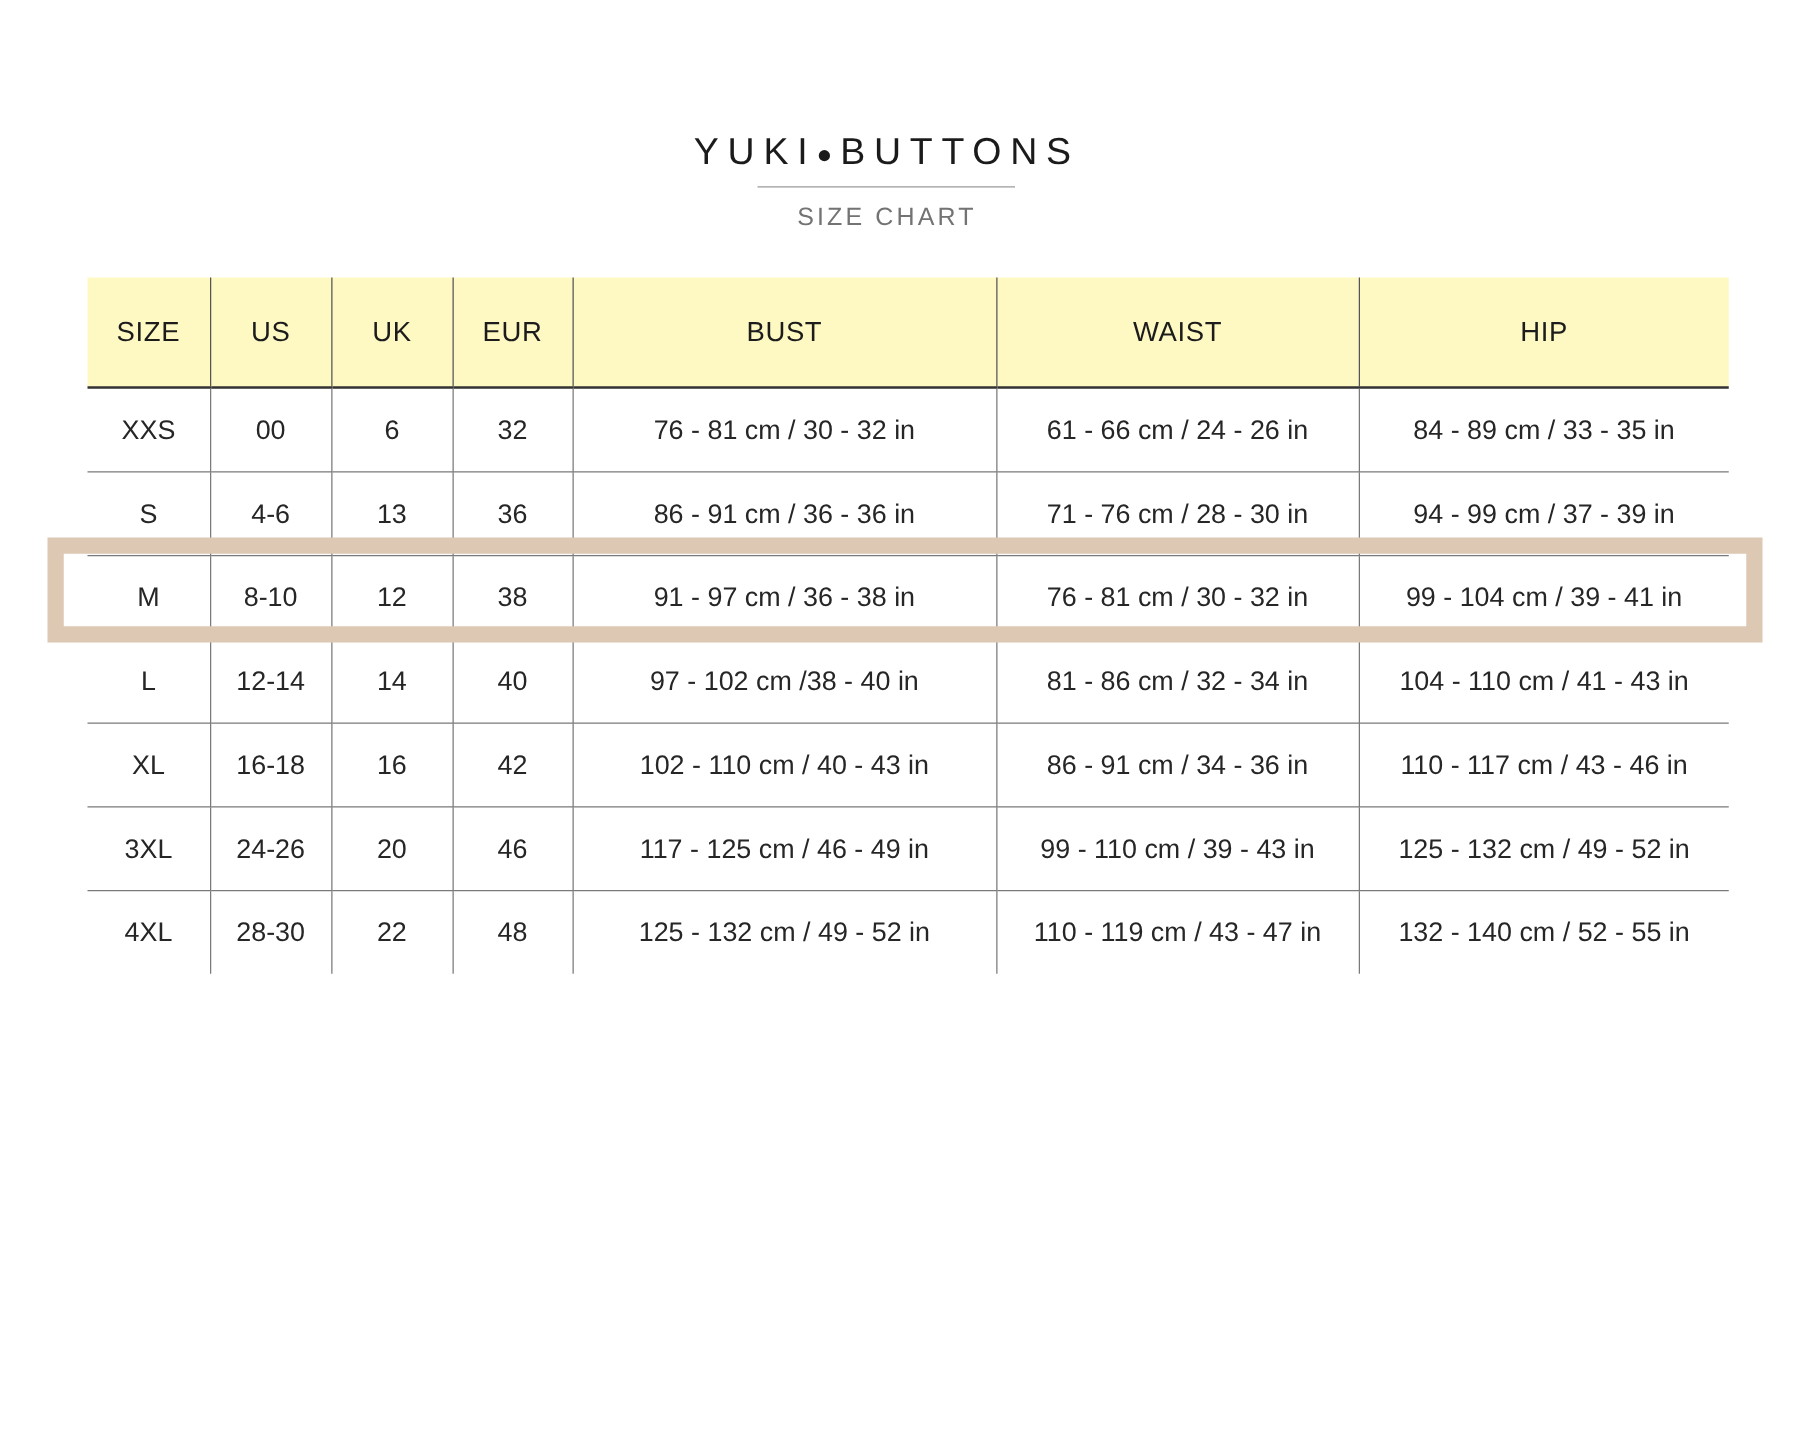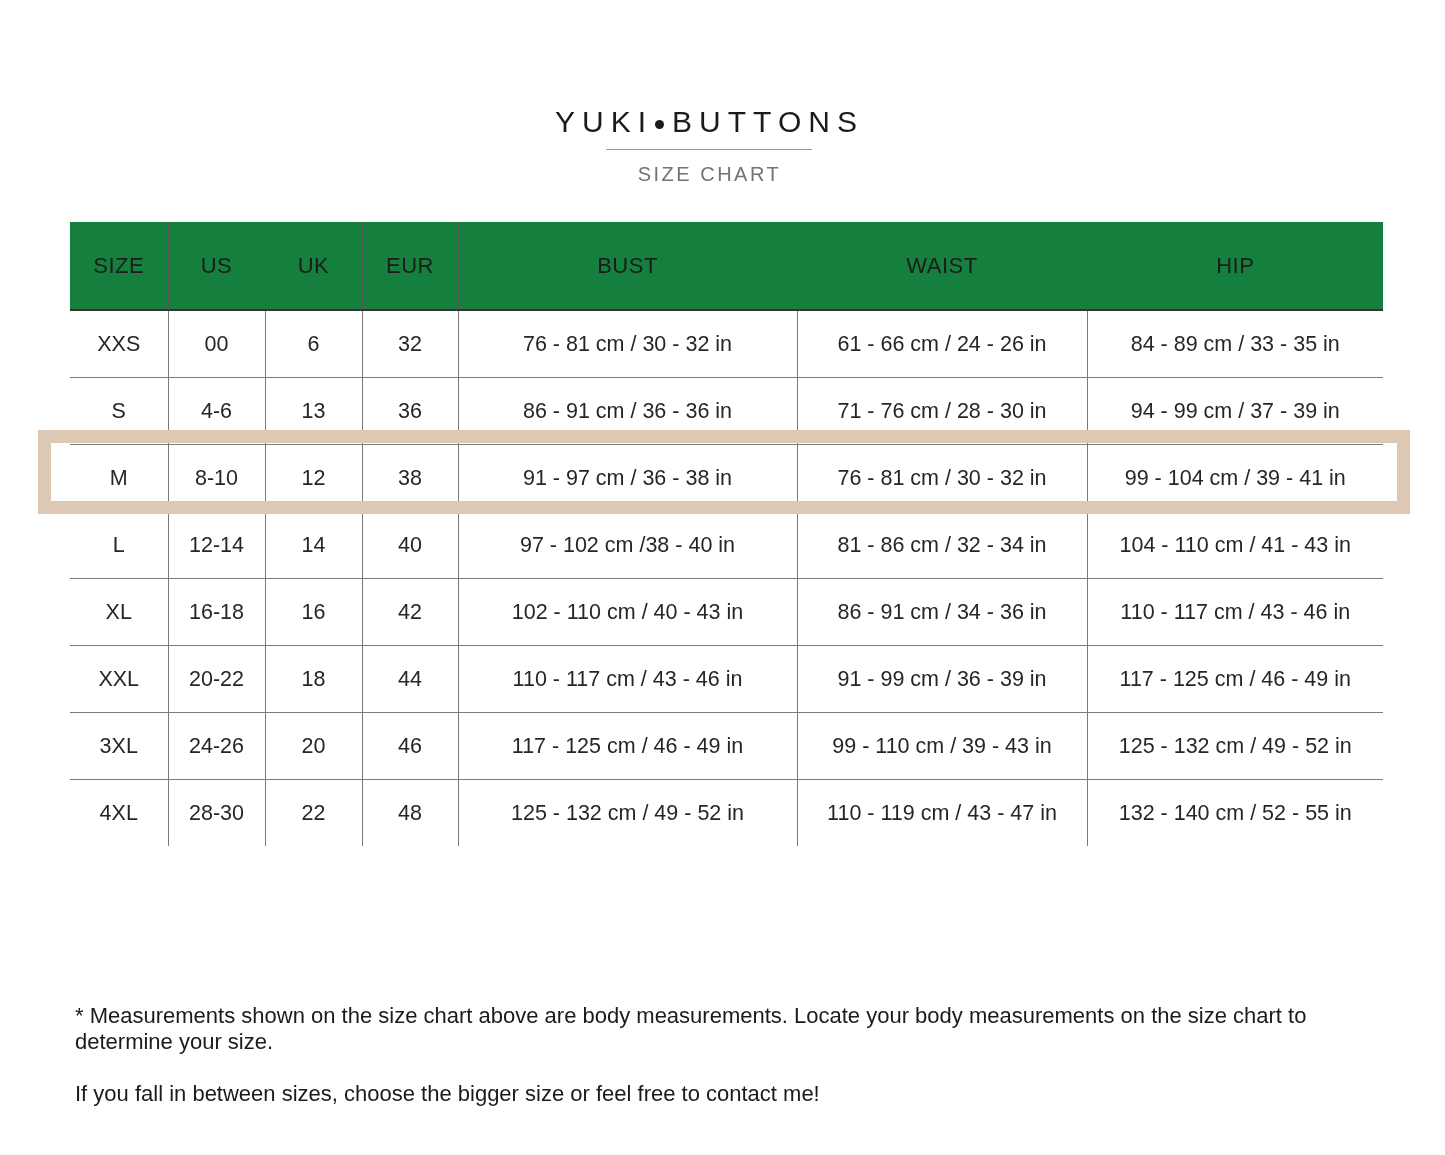--- a/index.html
+++ b/index.html
@@ -60,21 +60,21 @@
   .size-table {
     position: absolute;
     left: 70px;
     top: 222px;
     width: 1313px;
     border-collapse: collapse;
     table-layout: fixed;
   }
   .size-table th {
     height: 85px;
-    background: #15803d;
+    background: #fef9c3;
     font-size: 22px;
     font-weight: 400;
     letter-spacing: 0.5px;
     color: #1c1c1c;
     border-right: 1px solid #555555;
     border-bottom: 2px solid #333333;
     text-align: center;
     vertical-align: middle;
   }
   .size-table th:last-child { border-right: none; }
@@ -194,29 +194,20 @@
       <tr>
         <td>XL</td>
         <td>16-18</td>
         <td>16</td>
         <td>42</td>
         <td>102 - 110 cm / 40 - 43 in</td>
         <td>86 - 91 cm / 34 - 36 in</td>
         <td>110 - 117 cm / 43 - 46 in</td>
       </tr>
       <tr>
-        <td>XXL</td>
-        <td>20-22</td>
-        <td>18</td>
-        <td>44</td>
-        <td>110 - 117 cm / 43 - 46 in</td>
-        <td>91 - 99 cm / 36 - 39 in</td>
-        <td>117 - 125 cm / 46 - 49 in</td>
-      </tr>
-      <tr>
         <td>3XL</td>
         <td>24-26</td>
         <td>20</td>
         <td>46</td>
         <td>117 - 125 cm / 46 - 49 in</td>
         <td>99 - 110 cm / 39 - 43 in</td>
         <td>125 - 132 cm / 49 - 52 in</td>
       </tr>
       <tr>
         <td>4XL</td>
@@ -225,18 +216,14 @@
         <td>48</td>
         <td>125 - 132 cm / 49 - 52 in</td>
         <td>110 - 119 cm / 43 - 47 in</td>
         <td>132 - 140 cm / 52 - 55 in</td>
       </tr>
     </tbody>
   </table>
 
   <div class="selected-row-highlight"></div>
 
-  <div class="notes">
-    <div class="note-primary">* Measurements shown on the size chart above are body measurements. Locate your body measurements on the size chart to determine your size.</div>
-    <div class="note-secondary">If you fall in between sizes, choose the bigger size or feel free to contact me!</div>
-  </div>
 
 </div>
 
 </body></html>

